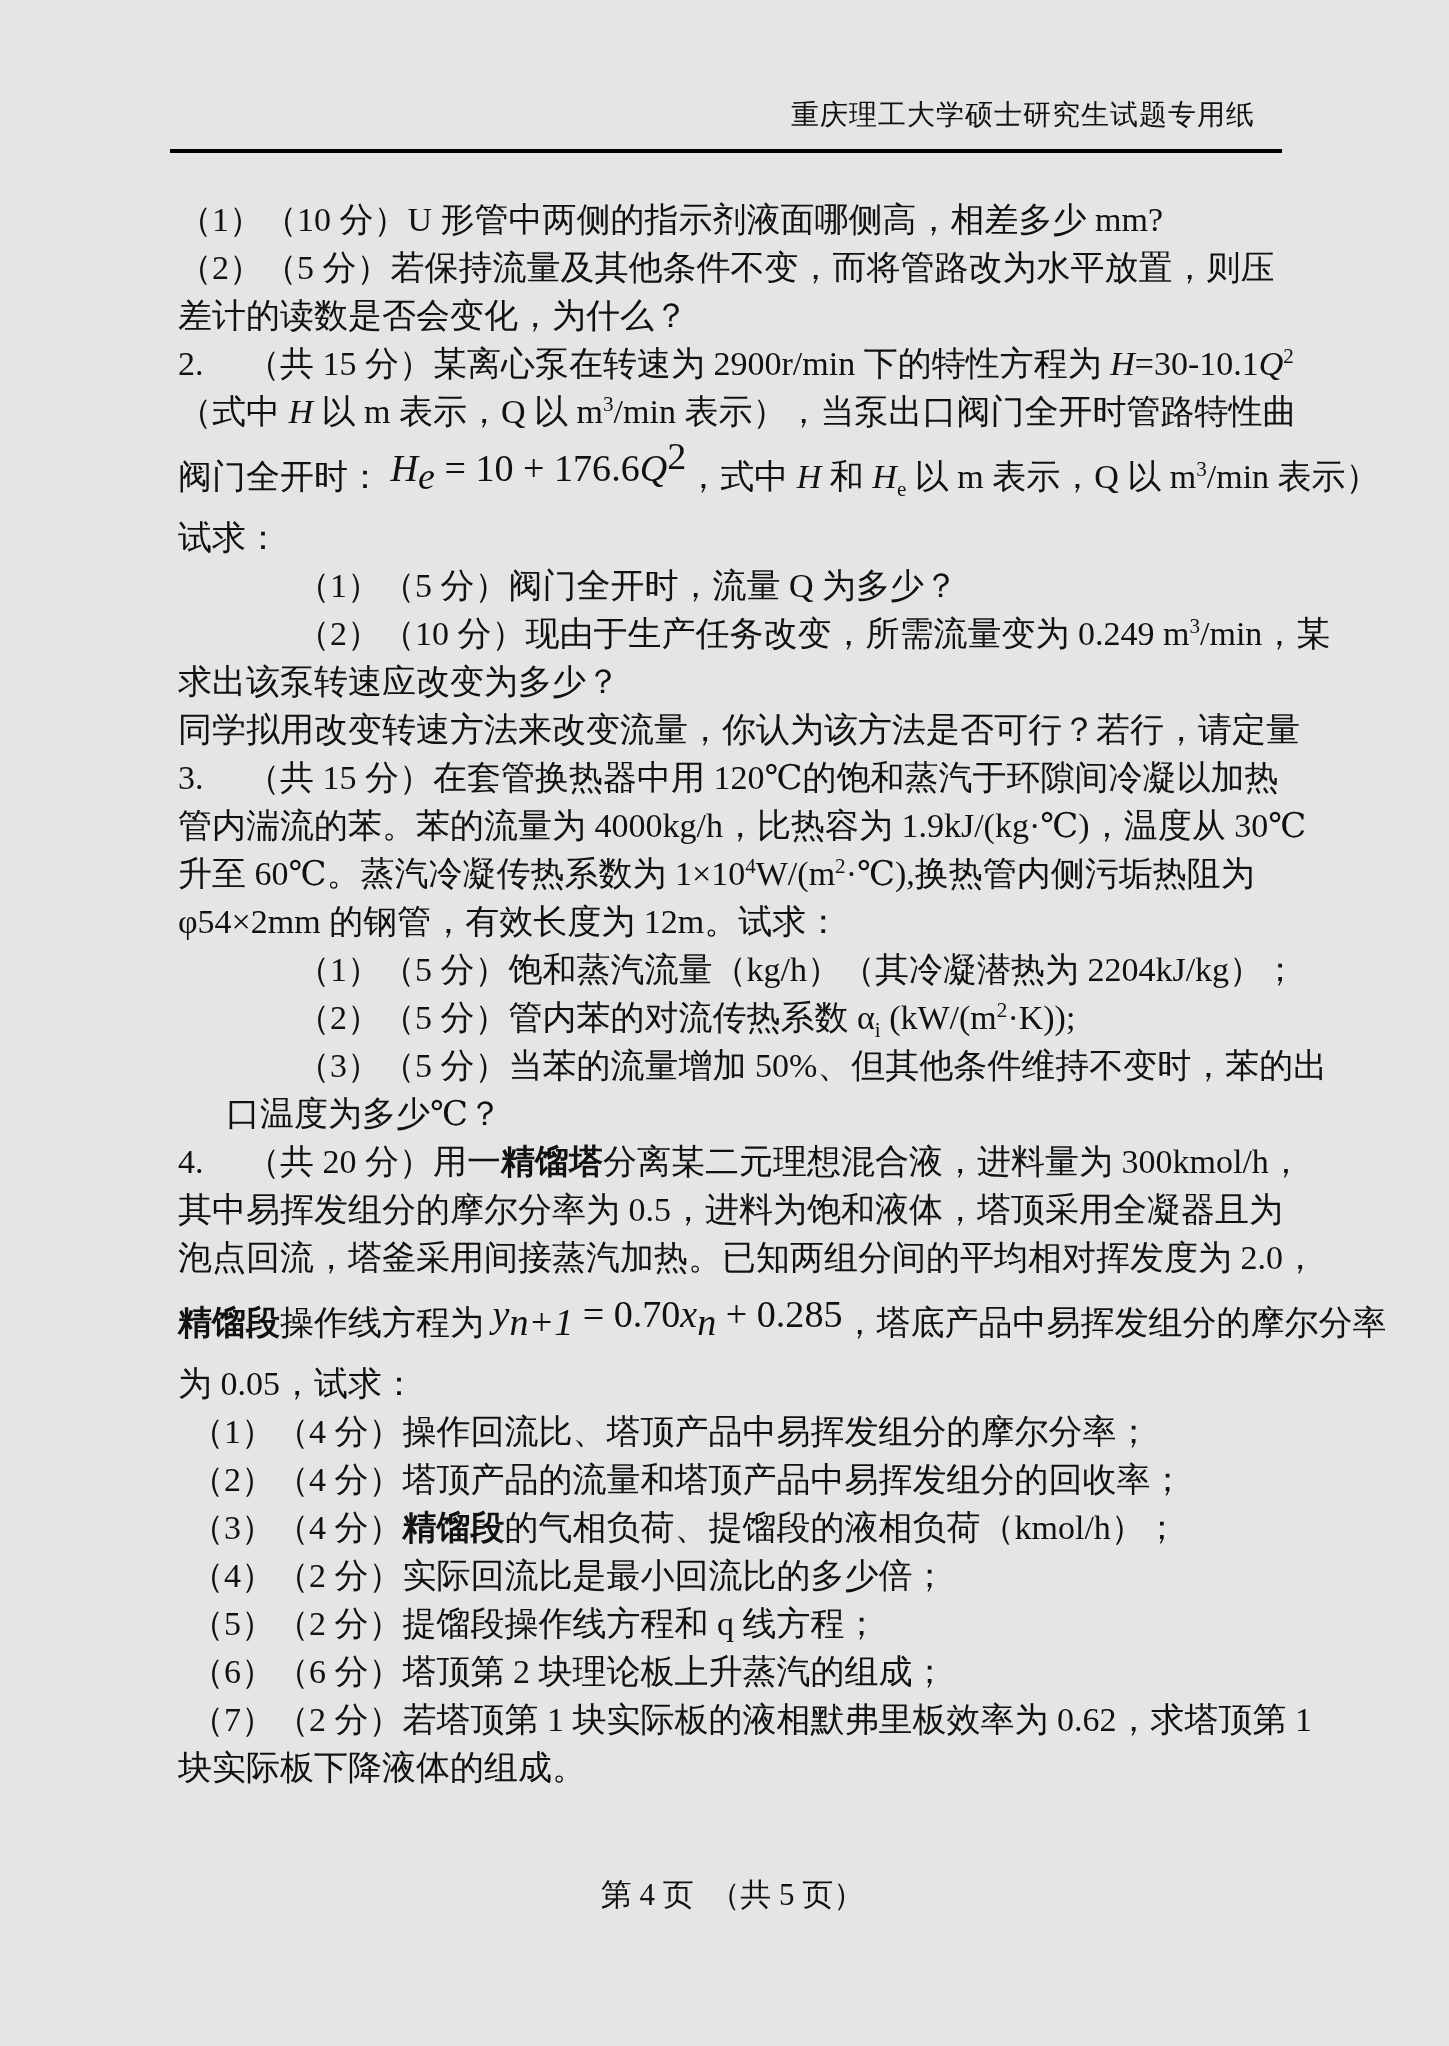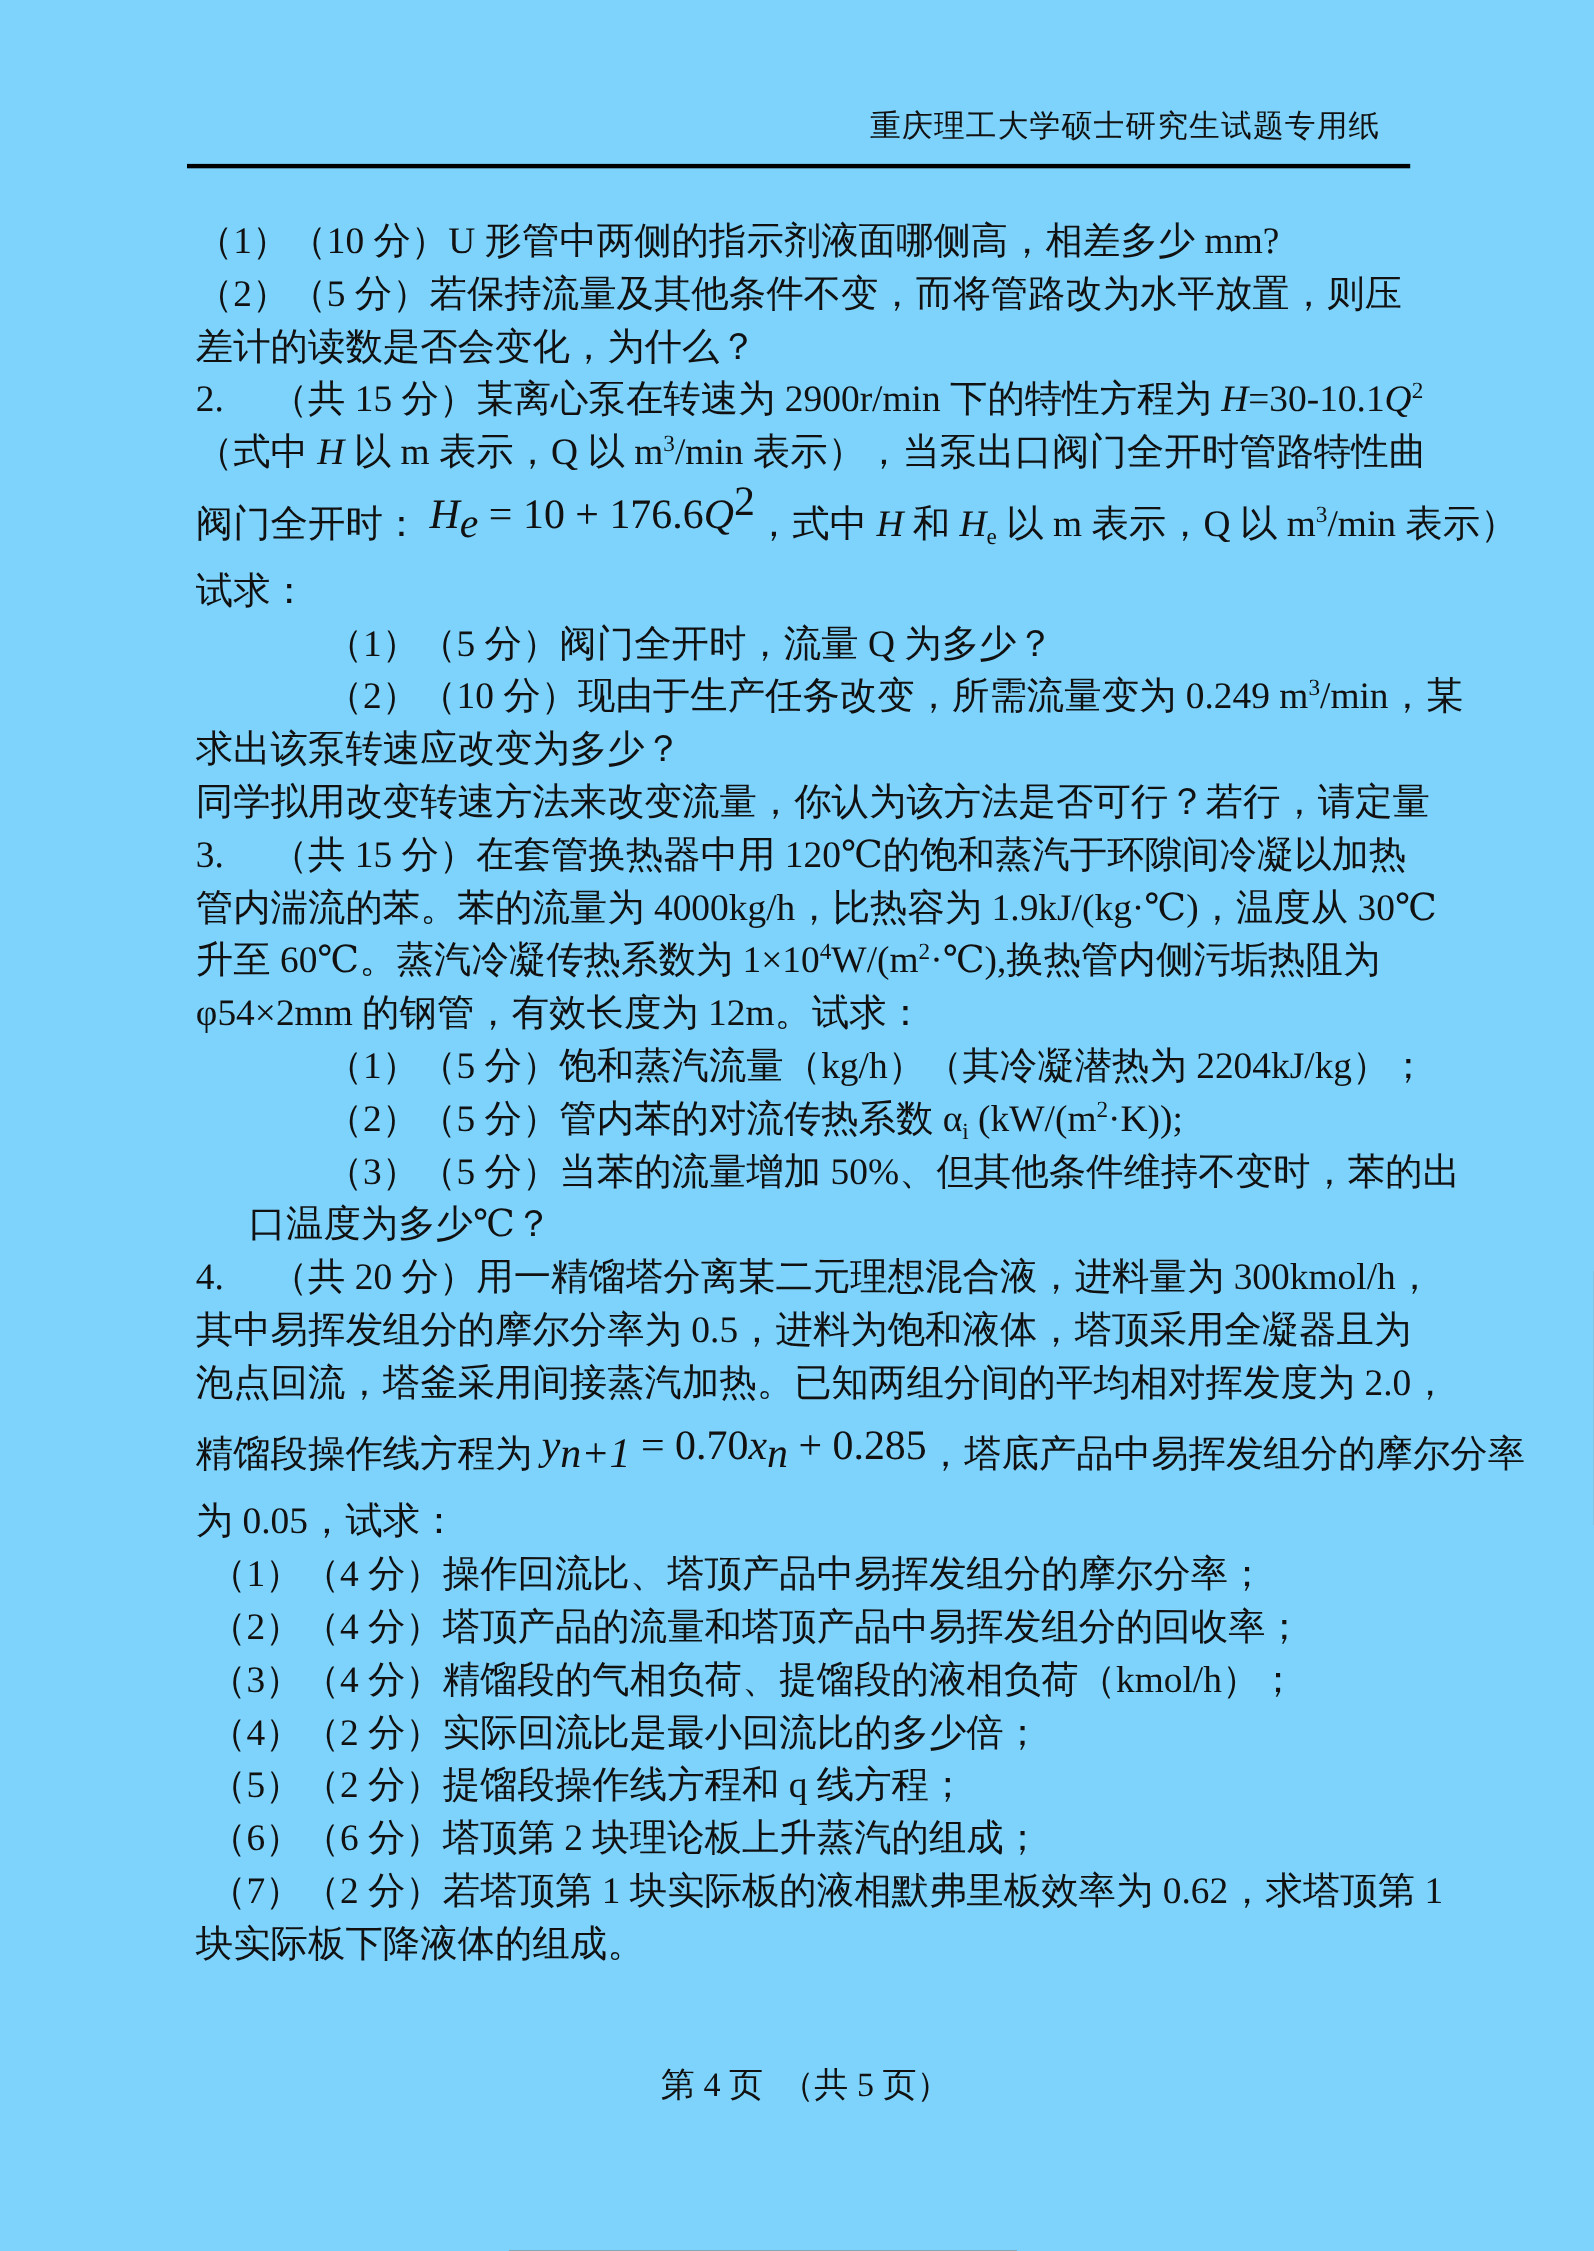--- a/index.html
+++ b/index.html
@@ -1,19 +1,19 @@
 <!DOCTYPE html>
 <html><head>
 <meta charset="utf-8">
 <style>
   html,body { margin:0; padding:0; background:#888; }
   .page {
     position:relative;
     width:1449px; height:2046px;
-    background:#7dd3fc;
+    background:#e5e5e5;
     margin:0 auto;
     font-family:"Liberation Serif","DejaVu Serif",serif;
     color:#111;
     overflow:hidden;
   }
   .header {
     position:absolute;
     top:96px; right:194px;
     font-size:28px;
     letter-spacing:1px;
@@ -35,21 +35,21 @@
     line-height:48px;
     font-size:34px;
     white-space:pre;
   }
   .fline { height:78px; line-height:78px; }
   .ind1 { padding-left:12px; }
   .ind2 { padding-left:118px; }
   .indc { padding-left:48px; }
   sup, sub { font-size:0.62em; line-height:0; }
   .it { font-style:italic; }
-  .b  { font-weight:normal; }
+  .b  { font-weight:bold; }
   .fm {
     font-family:"Liberation Serif",serif;
     font-size:1.12em;
     position:relative; top:-7px;
   }
   .footer {
     position:absolute;
     left:190px; top:1874px;
     width:1085px;
     text-align:center;

